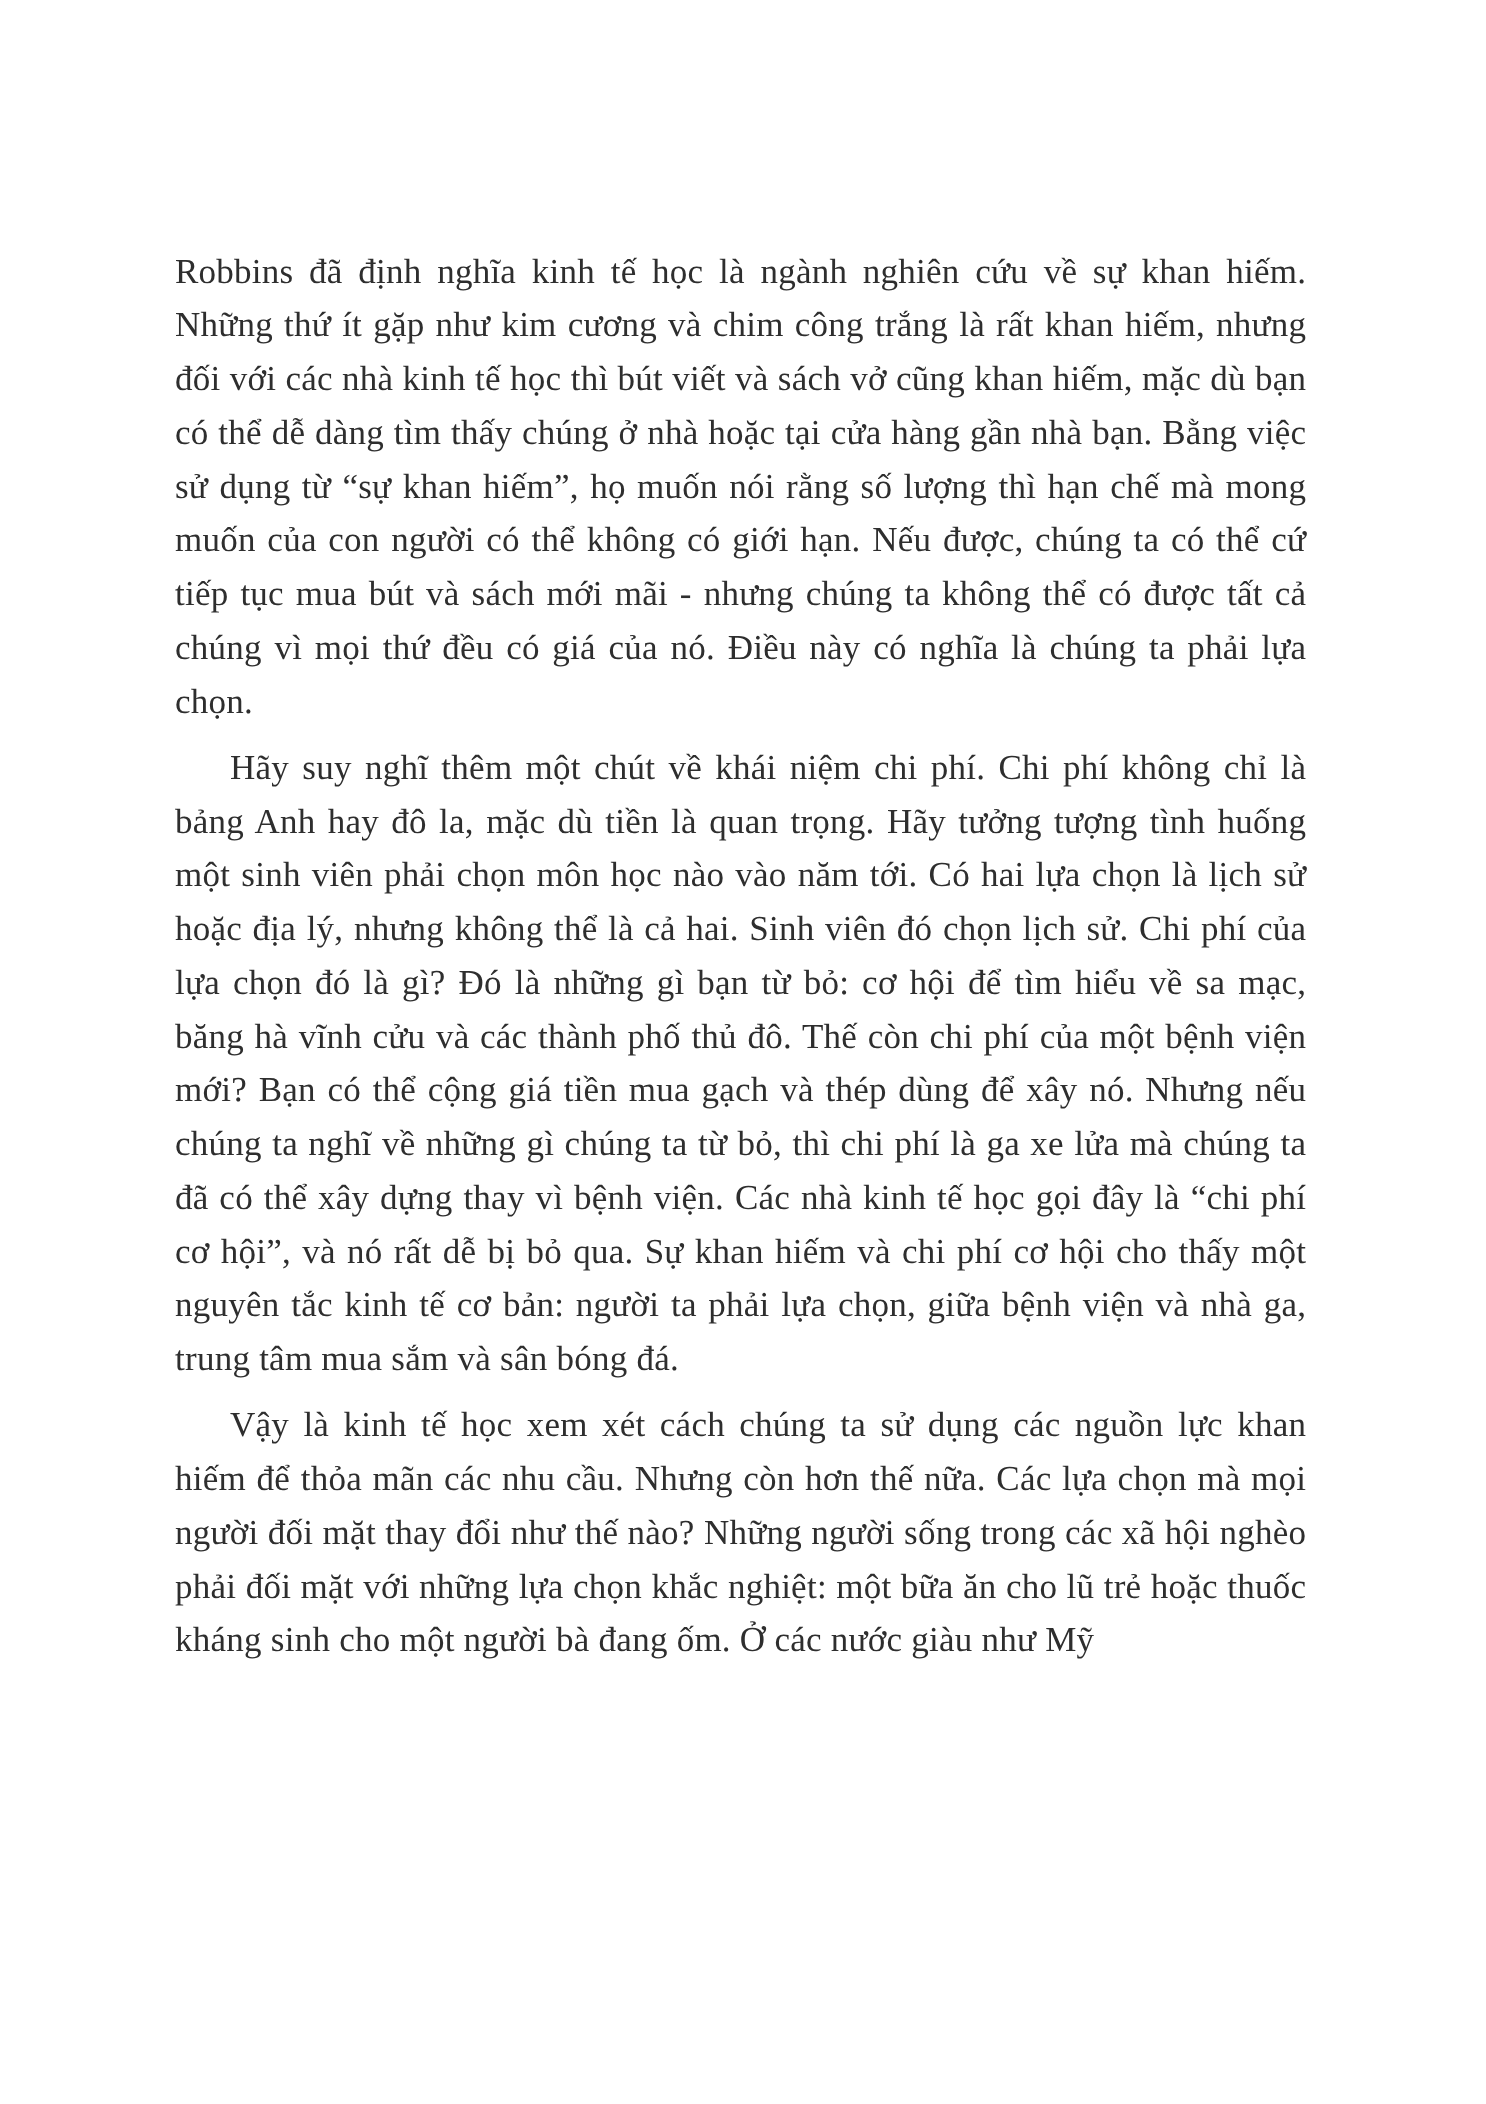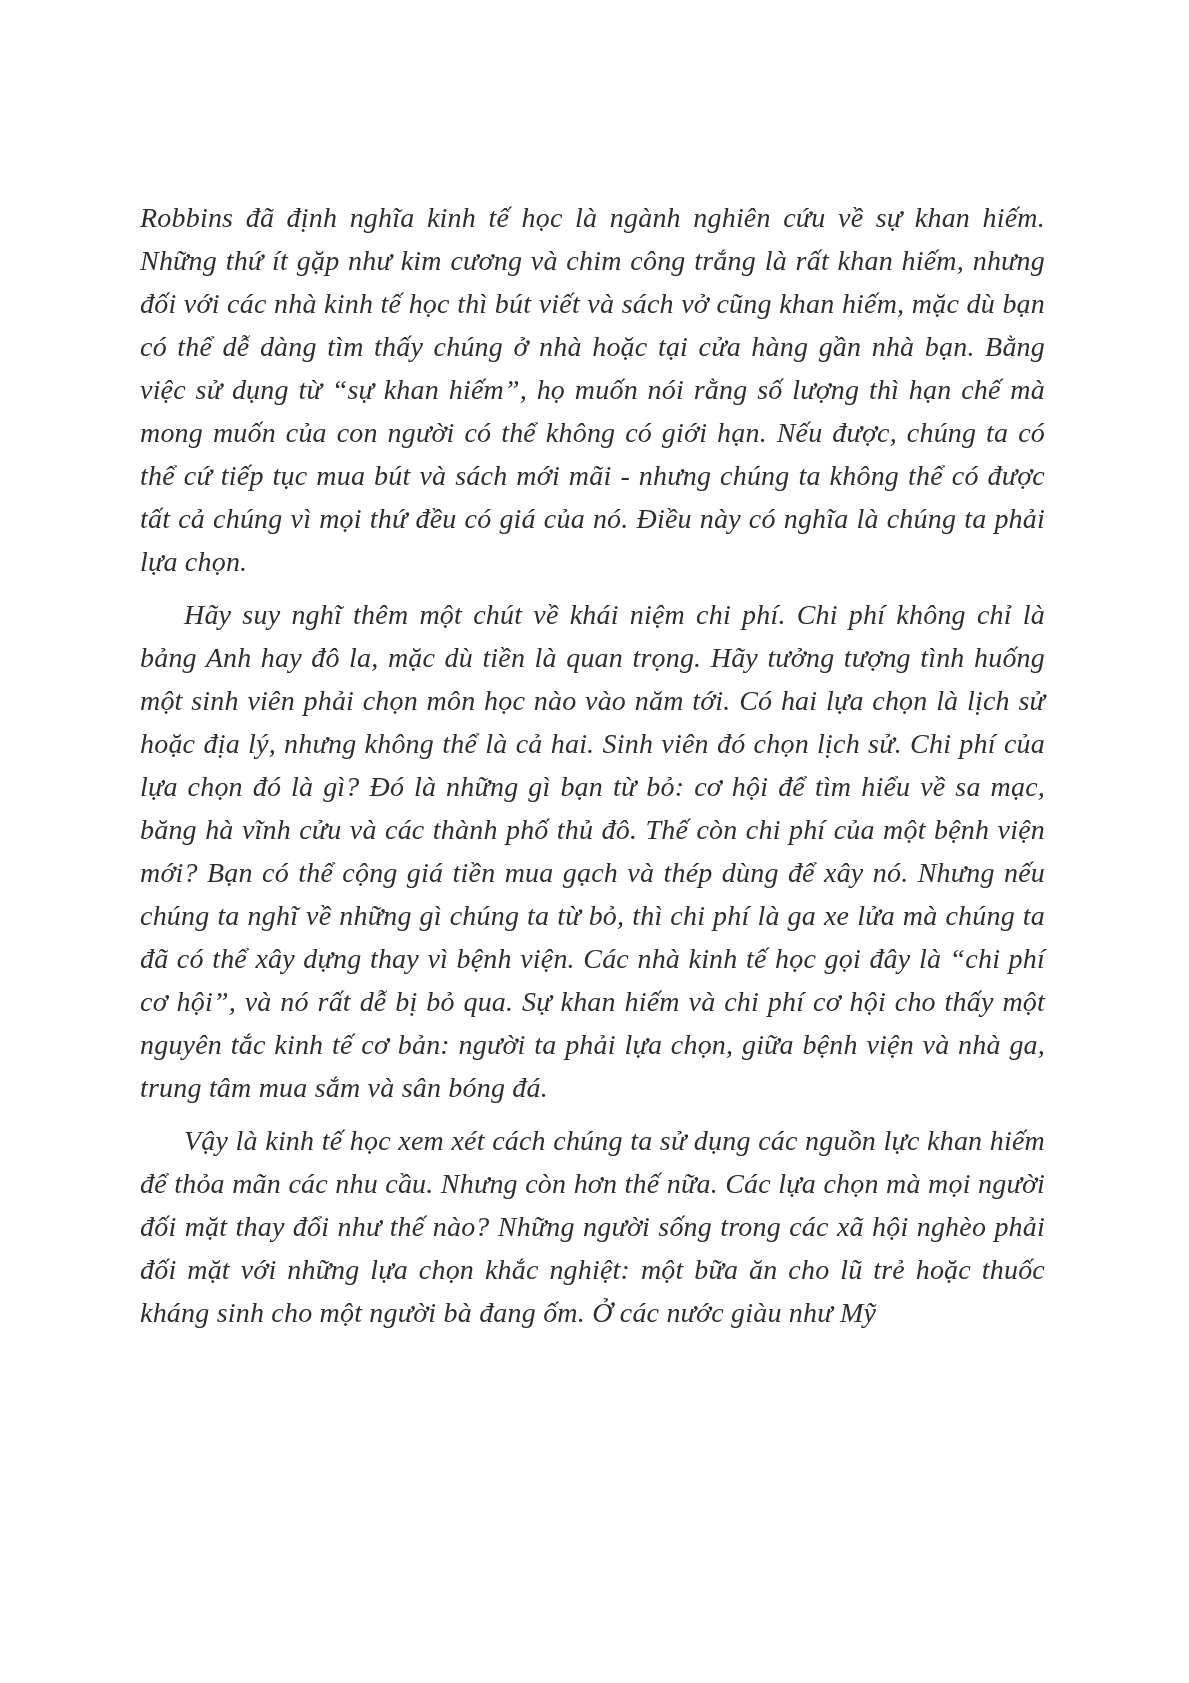--- a/index.html
+++ b/index.html
@@ -17,21 +17,20 @@
     .text-block {
       position: absolute;
       top: 196px;
       left: 140px;
       width: 905px;
       color: #2e2e2e;
       font-size: 28px;
       line-height: 43px;
       text-align: justify;
       letter-spacing: 0.2px;
-      font-style: italic;
     }
     .para {
       text-indent: 44px;
       margin-bottom: 10px;
     }
     .para.no-indent {
       text-indent: 0;
     }
   </style>
 </head>

